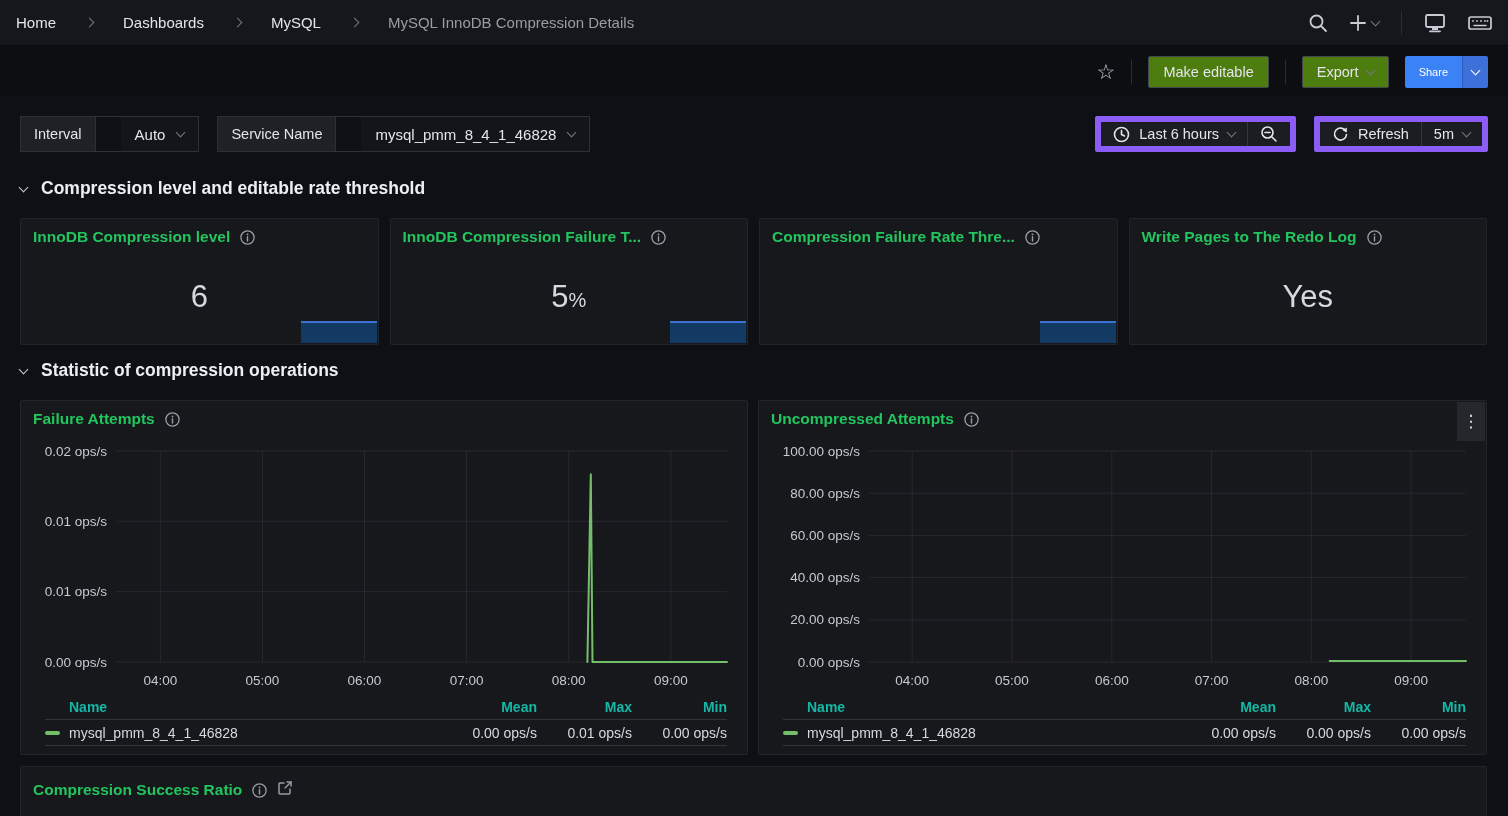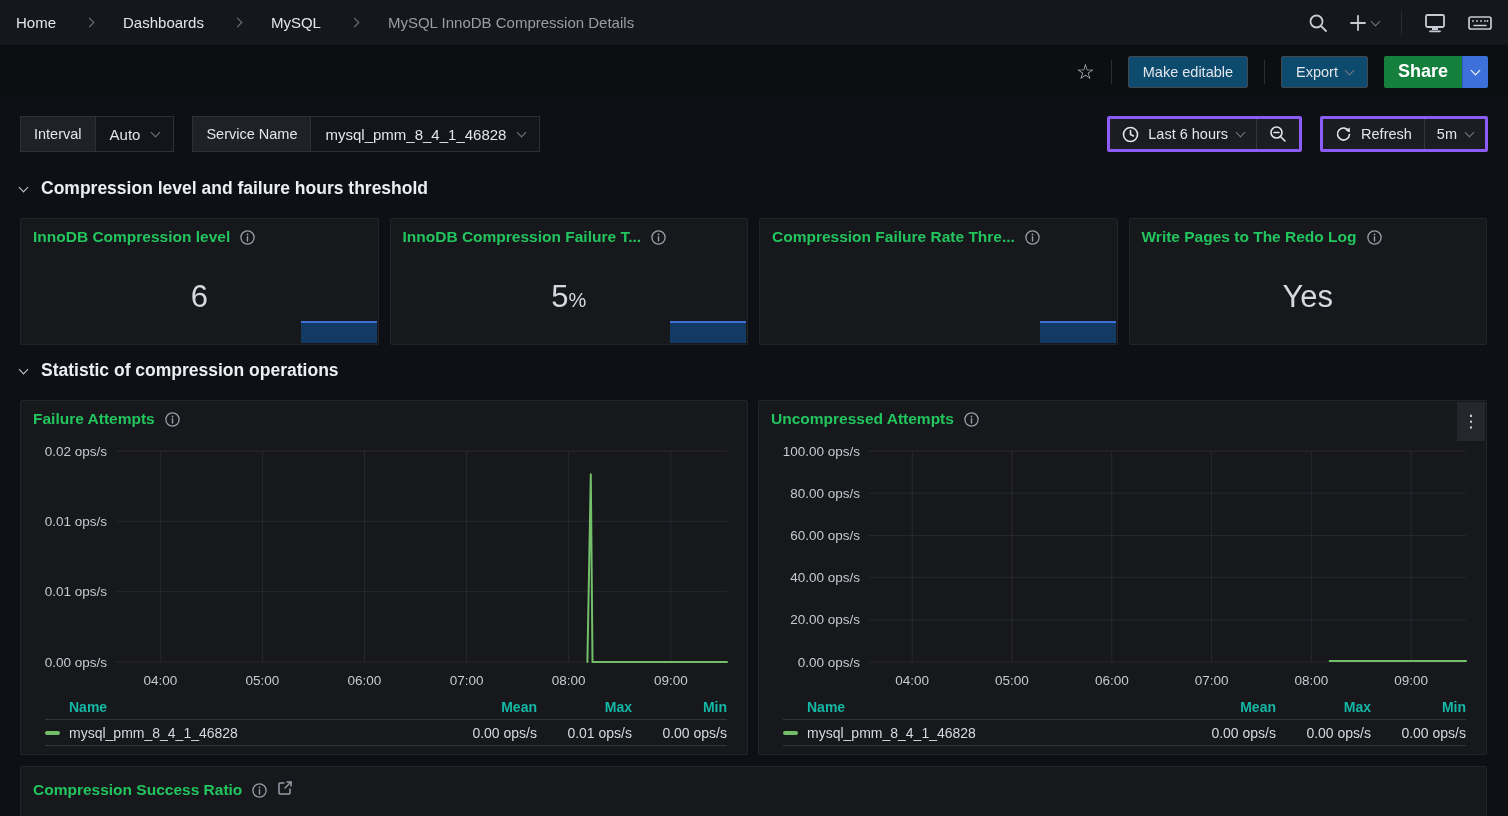--- a/index.html
+++ b/index.html
@@ -17,44 +17,44 @@
   .chev.right { transform:rotate(-45deg); margin-top:0; }
   .nav-actions { margin-left:auto; display:flex; align-items:center; gap:22px; }
   .icon-btn { display:flex; align-items:center; gap:6px; color:#c9cad3; cursor:pointer; }
   .vdiv { width:1px; height:24px; background:#2c2d33; }
 
   
   .toolbar { position:absolute; top:47px; left:0; width:1508px; height:49px; background:#0d0e12;
     display:flex; align-items:center; justify-content:flex-end; gap:16px; padding:0 20px; }
   .star { font-size:21px; color:#c9cad3; cursor:pointer; line-height:1; }
   .btn { height:32px; display:inline-flex; align-items:center; gap:8px; padding:0 14px;
-    background:#0c4a6e; border:1px solid #45474e; border-radius:2px; color:#e4e5ea;
+    background:#4d7c0f; border:1px solid #45474e; border-radius:2px; color:#e4e5ea;
     font-size:14.5px; font-weight:500; cursor:pointer; }
   .btn-split { display:inline-flex; height:32px; border-radius:2px; overflow:hidden; cursor:pointer; }
-  .btn-split .main { background:#15803d; color:#fff; font-size:18px; font-weight:700;
+  .btn-split .main { background:#3b82f6; color:#fff; font-size:11px; font-weight:400;
     display:flex; align-items:center; padding:0 14px; }
   .btn-split .caret { background:#3d71d9; border-left:1px solid #2c5bbf; width:26px;
     display:flex; align-items:center; justify-content:center; }
   .btn-split .caret .chev { border-color:#fff; }
 
   
   .filters { position:absolute; top:116px; left:20px; right:20px; height:36px;
     display:flex; align-items:center; gap:18px; }
-  .var-group { display:flex; height:36px; border:1px solid #2e3036; border-radius:0; overflow:hidden; }
+  .var-group { display:flex; height:36px; border:1px solid #2e3036; border-radius:0; overflow:hidden;gap:25px; }
   .var-label { background:#1f2127; color:#e4e5ea; font-size:14.5px; display:flex;
     align-items:center; padding:0 13px; border-right:1px solid #2e3036; }
   .var-value { background:#14151a; color:#e4e5ea; font-size:15px; display:flex;
     align-items:center; gap:12px; padding:0 14px; cursor:pointer; }
   .toggle-wrap { background:#14151a; display:flex; align-items:center; padding:0 10px; cursor:pointer; }
   .toggle { width:44px; height:23px; border-radius:12px; background:#3d71d9; position:relative; }
   .toggle .knob { position:absolute; right:2px; top:2px; width:19px; height:19px; border-radius:50%;
     background:#fff; display:flex; align-items:center; justify-content:center;
     color:#3d71d9; font-size:12px; font-weight:700; }
   .filters .spacer { flex:1; }
-  .picker-group { display:flex; height:36px; border:3px solid #8b5cf6; border-radius:2px;
+  .picker-group { display:flex; height:36px; border:6px solid #8b5cf6; border-radius:2px;
     background:#1b1d23; overflow:hidden; }
   .picker-seg { display:flex; align-items:center; gap:9px; padding:0 12px; color:#e4e5ea;
     font-size:14.5px; font-weight:500; cursor:pointer; }
   .picker-div { width:1px; background:#34363c; }
 
   
   .section-hdr { position:absolute; left:20px; display:flex; align-items:center; gap:14px;
     cursor:pointer; }
   .section-hdr .chev { border-color:#c9cad3; }
   .section-hdr h2 { font-size:17.5px; font-weight:700; color:#eceef2; }
@@ -213,21 +213,21 @@
     <span class="picker-div"></span>
     <span class="picker-seg">
       <span>5m</span>
       <span class="chev"></span>
     </span>
   </div>
 </div>
 
 <div class="section-hdr" style="top:178px;">
   <span class="chev"></span>
-  <h2>Compression level and failure hours threshold</h2>
+  <h2>Compression level and editable rate threshold</h2>
 </div>
 
 <div class="stats-row">
   <div class="panel stat-panel">
     <div class="panel-title">
       <span>InnoDB Compression level</span>
       <span class="info-icon">
           <svg width="15" height="15" viewBox="0 0 15 15">
             <circle cx="7.5" cy="7.5" r="6.6" fill="none" stroke="currentColor" stroke-width="1.3"></circle>
             <circle cx="7.5" cy="4.4" r="0.9" fill="currentColor"></circle>

